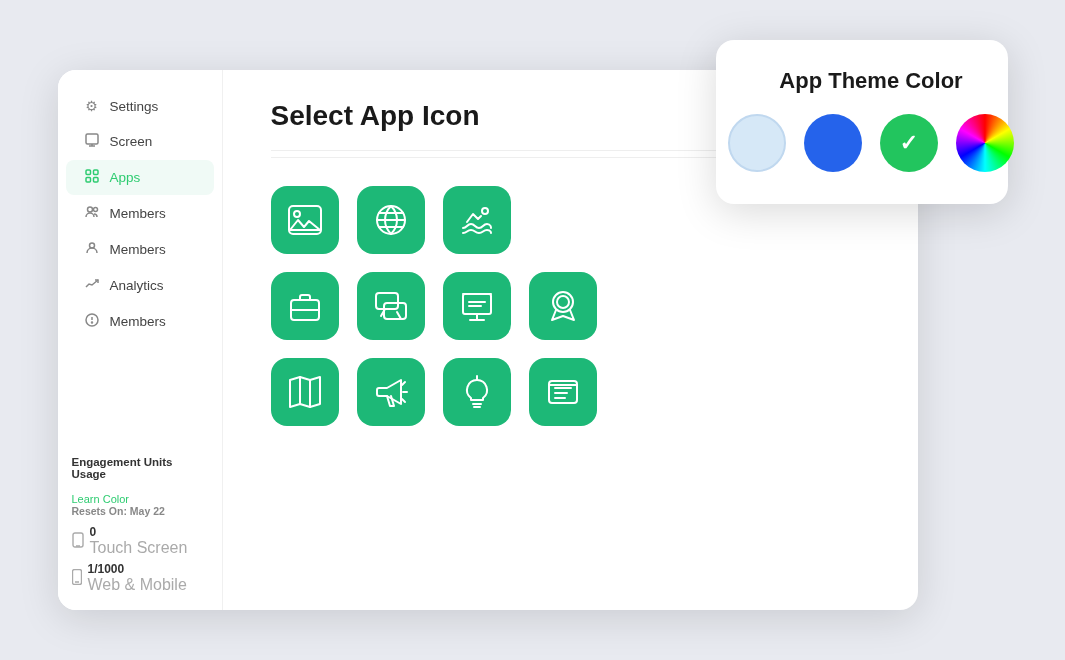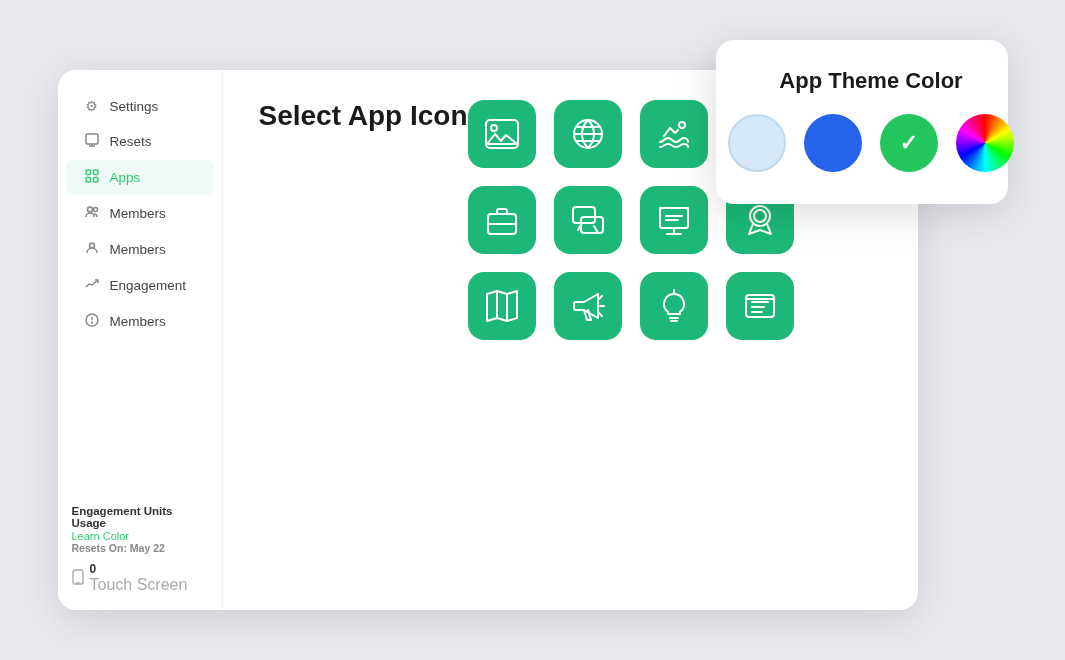--- a/index.html
+++ b/index.html
@@ -83,21 +83,21 @@
     .sidebar-footer {
       padding: 10px 14px 0 14px;
       font-size: 11px;
       color: #555;
     }
 
     .sidebar-footer .eu-title {
       font-weight: 700;
       font-size: 11.5px;
       color: #333;
-      margin-bottom: 1px;
+      margin-bottom: 13px;
     }
 
     .sidebar-footer .learn-more {
       color: #2ecc71;
       font-size: 11px;
       cursor: pointer;
     }
 
     .sidebar-footer .resets {
       color: #888;
@@ -126,23 +126,24 @@
 
     .sidebar-footer .stat-info .label {
       font-size: 16px;
       color: #aaa;
     }
 
     
     .main-content {
       flex: 1;
       display: flex;
-      flex-direction: row;
+      flex-direction: column;
       padding: 30px 36px 26px 36px;
       overflow-y: auto;
+      margin-left: 12px;
     }
 
     .main-title {
       font-size: 28px;
       font-weight: 700;
       color: #1a1a1a;
       margin-bottom: 18px;
     }
 
     .divider {
@@ -269,21 +270,21 @@
           <span>Settings</span>
         </div>
         <div class="sidebar-item">
           <span class="icon">
             <svg width="14" height="14" viewBox="0 0 14 14" fill="none" stroke="#888" stroke-width="1.5">
                 <rect x="1" y="1" width="12" height="10" rx="1.5"></rect>
                 <line x1="4" y1="13" x2="10" y2="13"></line>
                 <line x1="7" y1="11" x2="7" y2="13"></line>
               </svg>
           </span>
-          <span>Resets</span>
+          <span>Screen</span>
         </div>
         <div class="sidebar-item active">
           <span class="icon">
             <svg width="14" height="14" viewBox="0 0 14 14" fill="none" stroke="#2ecc71" stroke-width="1.5">
                 <rect x="1" y="1" width="4.5" height="4.5" rx="1"></rect>
                 <rect x="8.5" y="1" width="4.5" height="4.5" rx="1"></rect>
                 <rect x="1" y="8.5" width="4.5" height="4.5" rx="1"></rect>
                 <rect x="8.5" y="8.5" width="4.5" height="4.5" rx="1"></rect>
               </svg>
           </span>
@@ -309,21 +310,21 @@
           </span>
           <span>Members</span>
         </div>
         <div class="sidebar-item">
           <span class="icon">
             <svg width="14" height="14" viewBox="0 0 14 14" fill="none" stroke="#888" stroke-width="1.5">
                 <polyline points="1,10 4,7 7,8 13,3"></polyline>
                 <polyline points="10,3 13,3 13,6"></polyline>
               </svg>
           </span>
-          <span>Engagement</span>
+          <span>Analytics</span>
         </div>
         <div class="sidebar-item">
           <span class="icon">
             <svg width="14" height="14" viewBox="0 0 14 14" fill="none" stroke="#888" stroke-width="1.5">
                 <circle cx="7" cy="7" r="6"></circle>
                 <line x1="7" y1="4" x2="7" y2="7"></line>
                 <circle cx="7" cy="9.5" r="0.5" fill="#888"></circle>
               </svg>
           </span>
           <span>Members</span>
@@ -338,20 +339,32 @@
         <div class="stat-row">
           <span class="stat-icon">
             <svg width="12" height="16" viewBox="0 0 12 16" fill="none" stroke="#aaa" stroke-width="1.4">
                 <rect x="1" y="1" width="10" height="14" rx="2"></rect>
                 <line x1="4" y1="14" x2="8" y2="14"></line>
               </svg>
           </span>
           <div class="stat-info">
             <div class="val">0</div>
             <div class="label">Touch Screen</div>
+          </div>
+        </div>
+        <div class="stat-row">
+          <span class="stat-icon">
+            <svg width="10" height="16" viewBox="0 0 10 16" fill="none" stroke="#aaa" stroke-width="1.4">
+                <rect x="0.5" y="0.5" width="9" height="15" rx="2"></rect>
+                <line x1="3" y1="13" x2="7" y2="13"></line>
+              </svg>
+          </span>
+          <div class="stat-info">
+            <div class="val">1/1000</div>
+            <div class="label">Web &amp; Mobile</div>
           </div>
         </div>
       </div>
     </div>
 
     <div class="main-content">
       <h1 class="main-title">Select App Icon</h1>
       <div class="divider"></div>
       <div class="divider2"></div>
 

